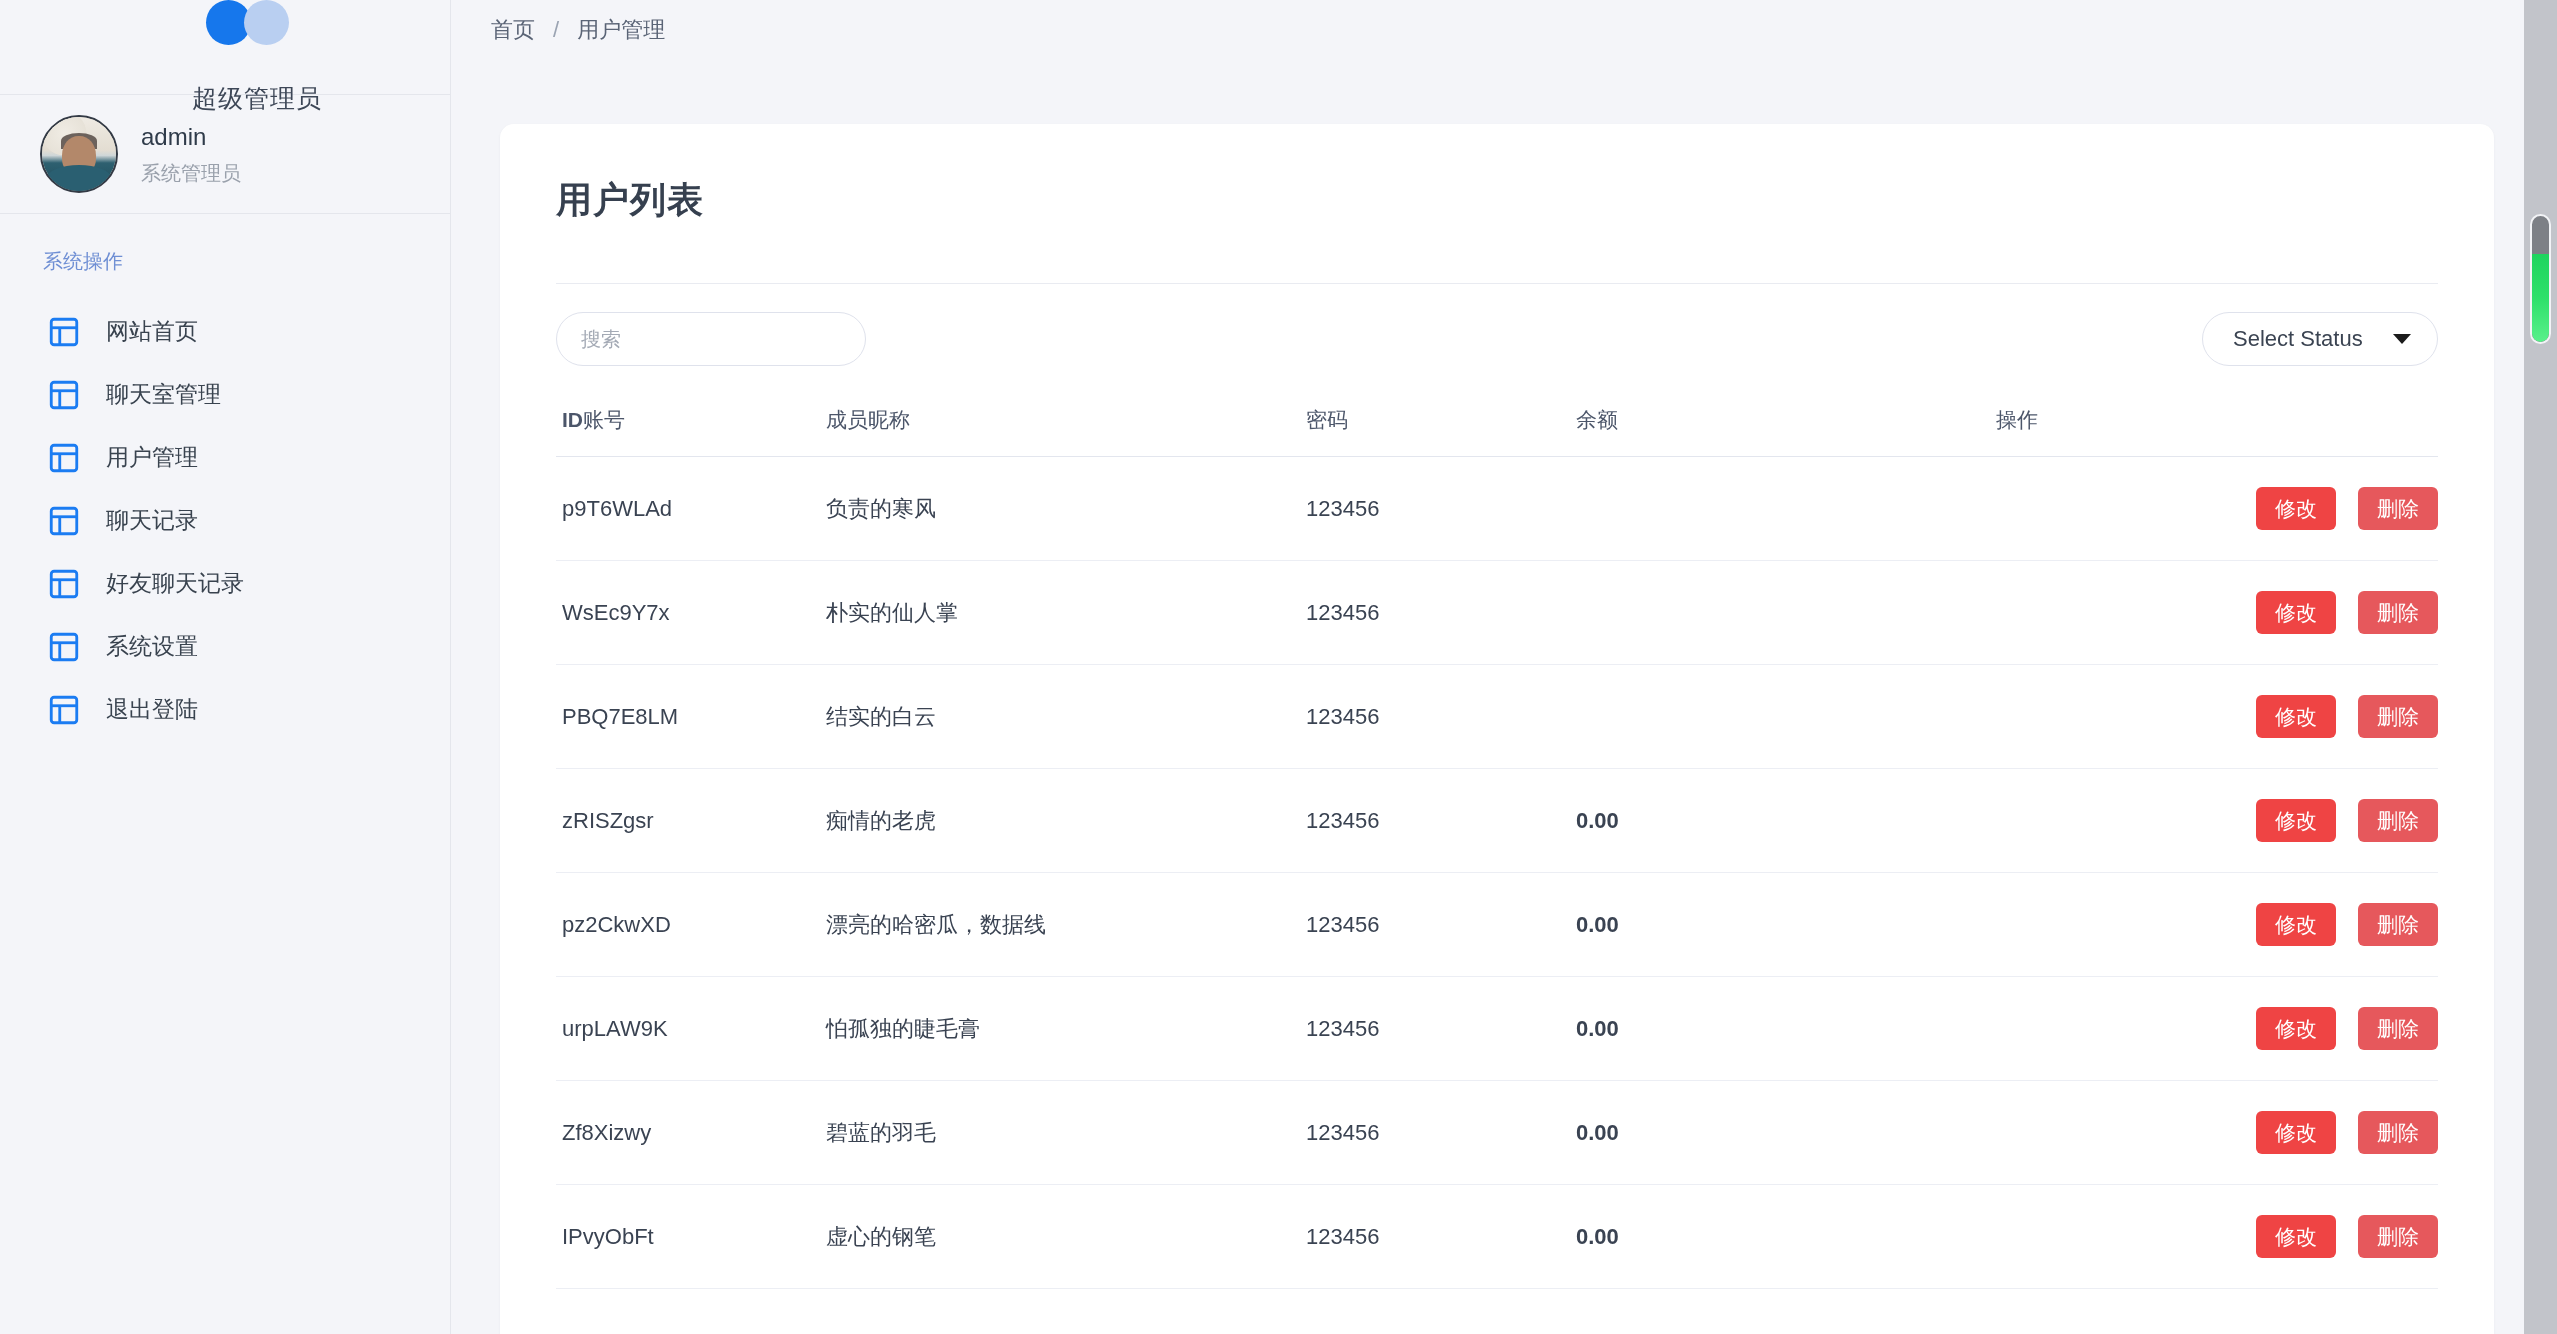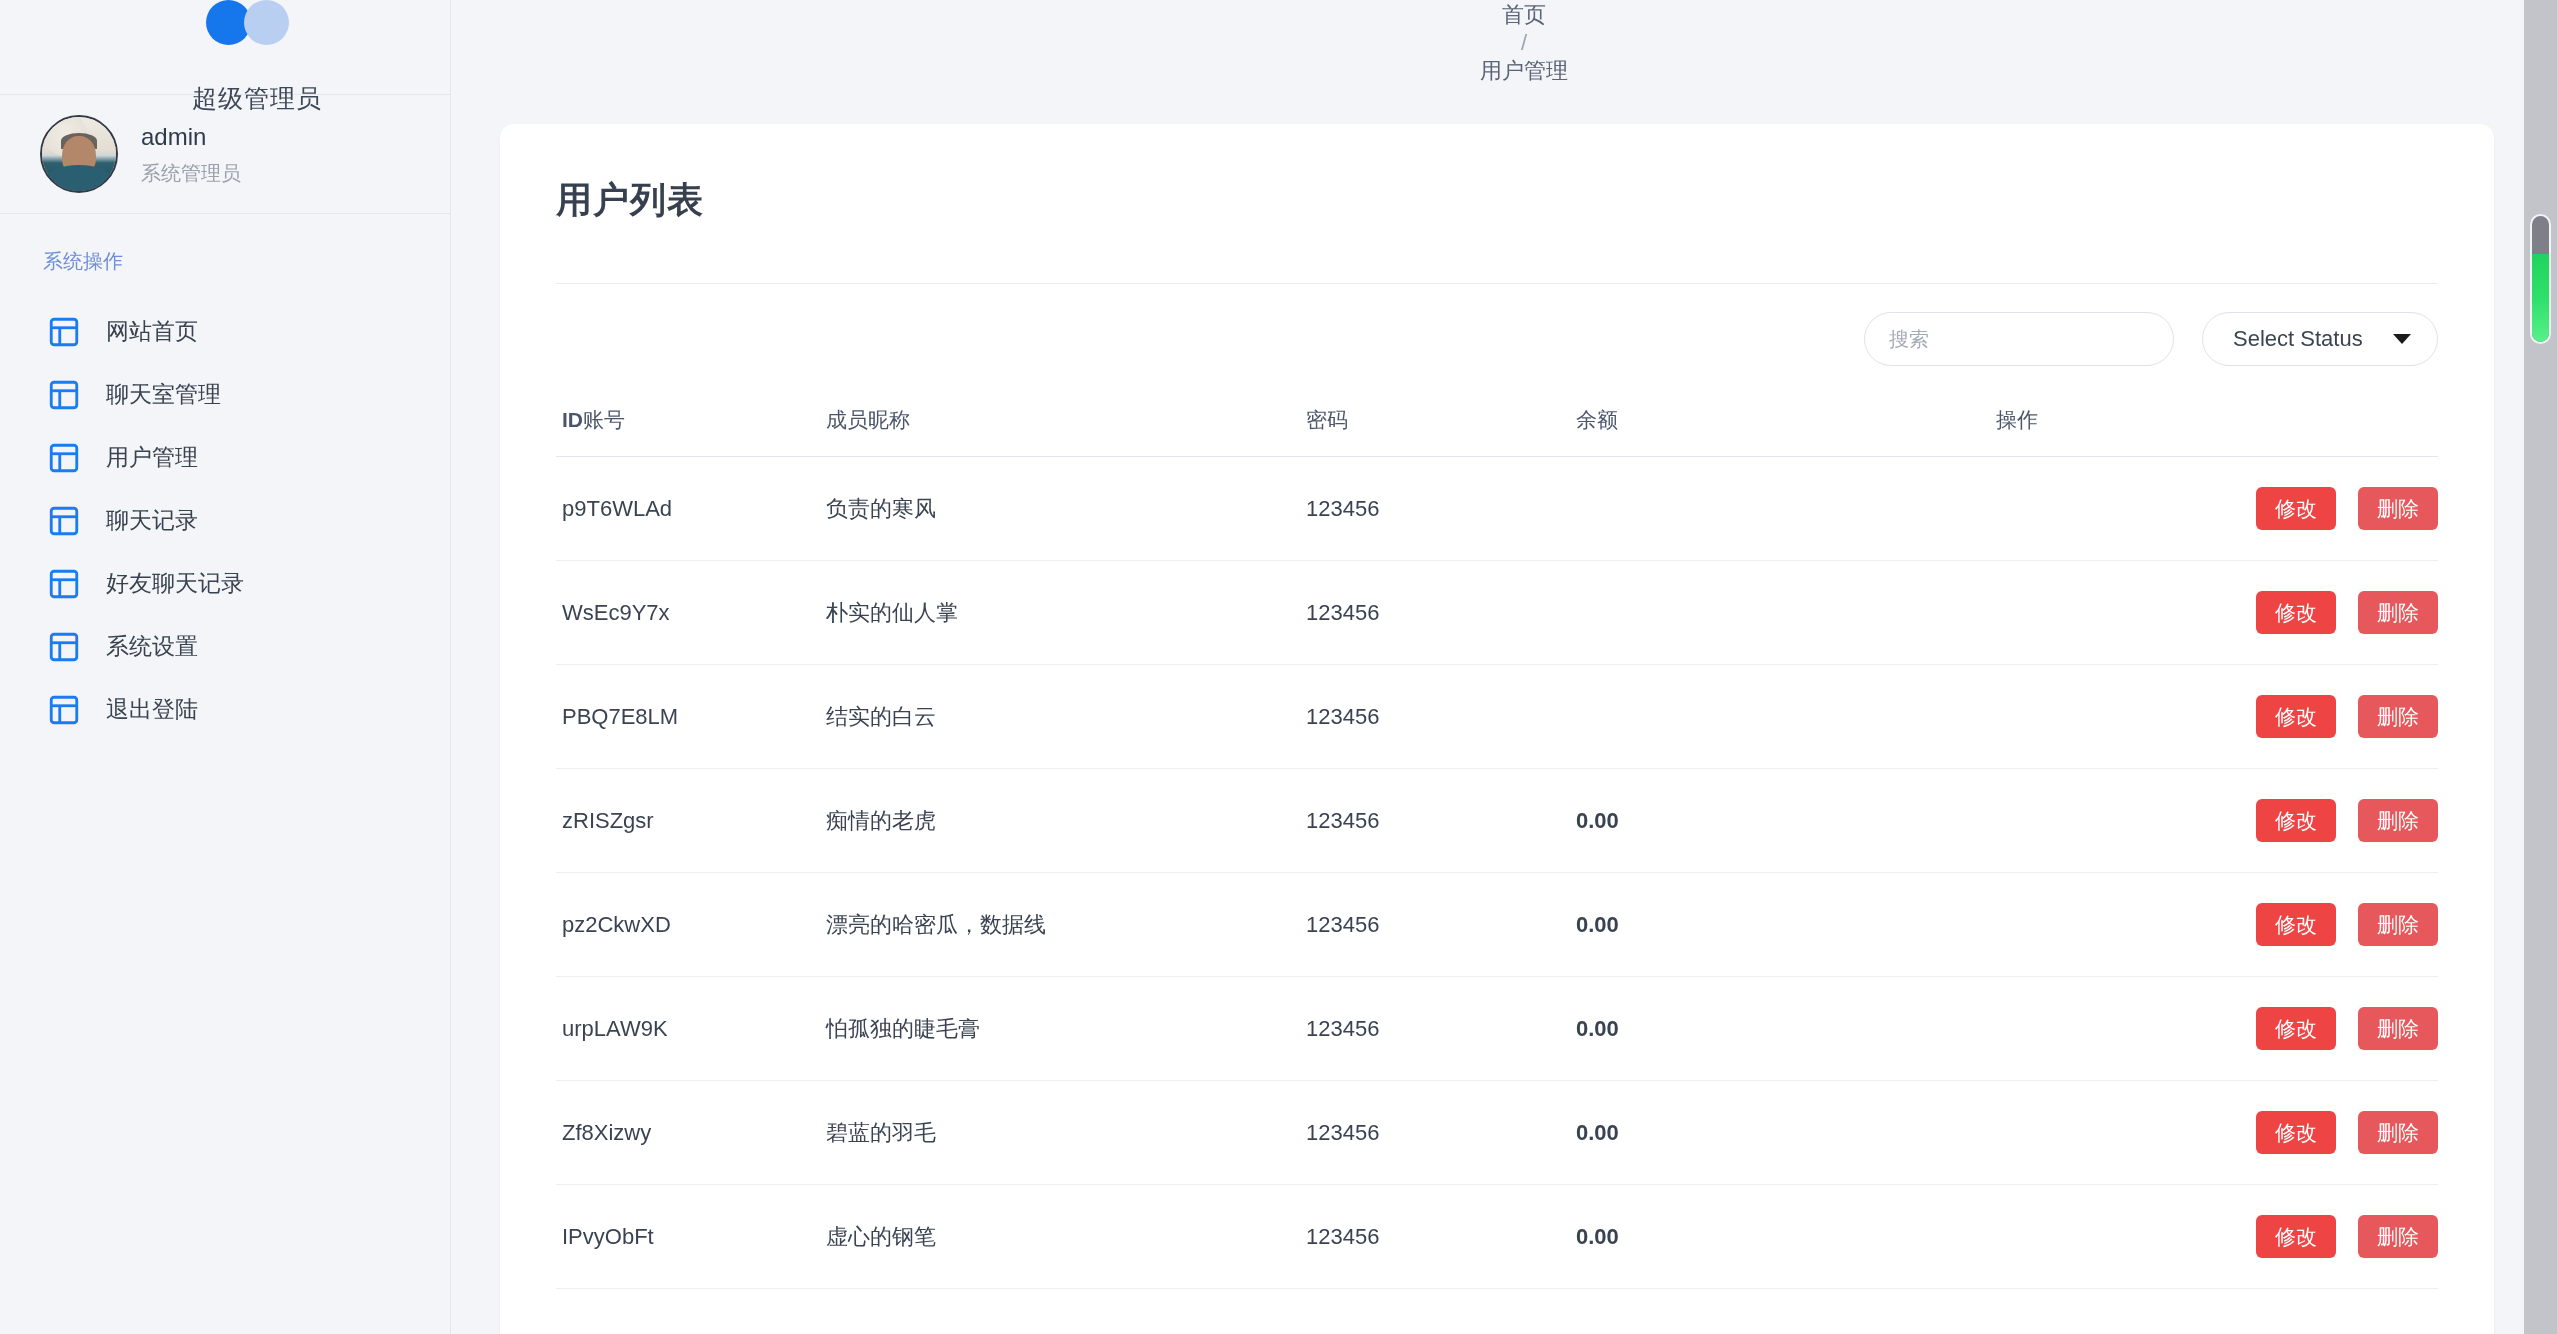--- a/index.html
+++ b/index.html
@@ -101,21 +101,21 @@
   
   .main {
     flex: 1 1 auto; height: 1334px;
     background: #f4f5f9;
     position: relative;
     overflow: hidden;
   }
   .breadcrumb {
     height: 60px; display: flex; align-items: center;
     padding-left: 40px;
-    font-size: 22px; color: #5a6476; flex-direction: column;
+    font-size: 22px; color: #5a6476;
   }
   .bc-sep { margin: 0 18px; color: #9aa3b2; }
   .bc-item { white-space: nowrap; }
 
   .card {
     position: absolute;
     left: 49px; top: 124px;
     width: 1994px;
     background: #ffffff;
     border-radius: 14px;
@@ -126,21 +126,21 @@
     font-size: 36px; color: #36404f;
     padding: 52px 0 0 56px;
     letter-spacing: 1px;
   }
   .card-divider {
     height: 1px; background: #e9ebf1;
     margin: 58px 56px 0 56px;
   }
 
   .toolbar {
-    display: flex; justify-content: flex-end; align-items: center;
+    display: flex; justify-content: space-between; align-items: center;
     padding: 28px 56px 0 56px;
     gap: 28px;
   }
   .search-box {
     width: 310px; height: 54px;
     border: 1px solid #dfe2ec; border-radius: 27px;
     background: #fff;
     padding: 0 24px;
     font-size: 20px; color: #3b4452;
     font-family: "Liberation Sans", sans-serif;

